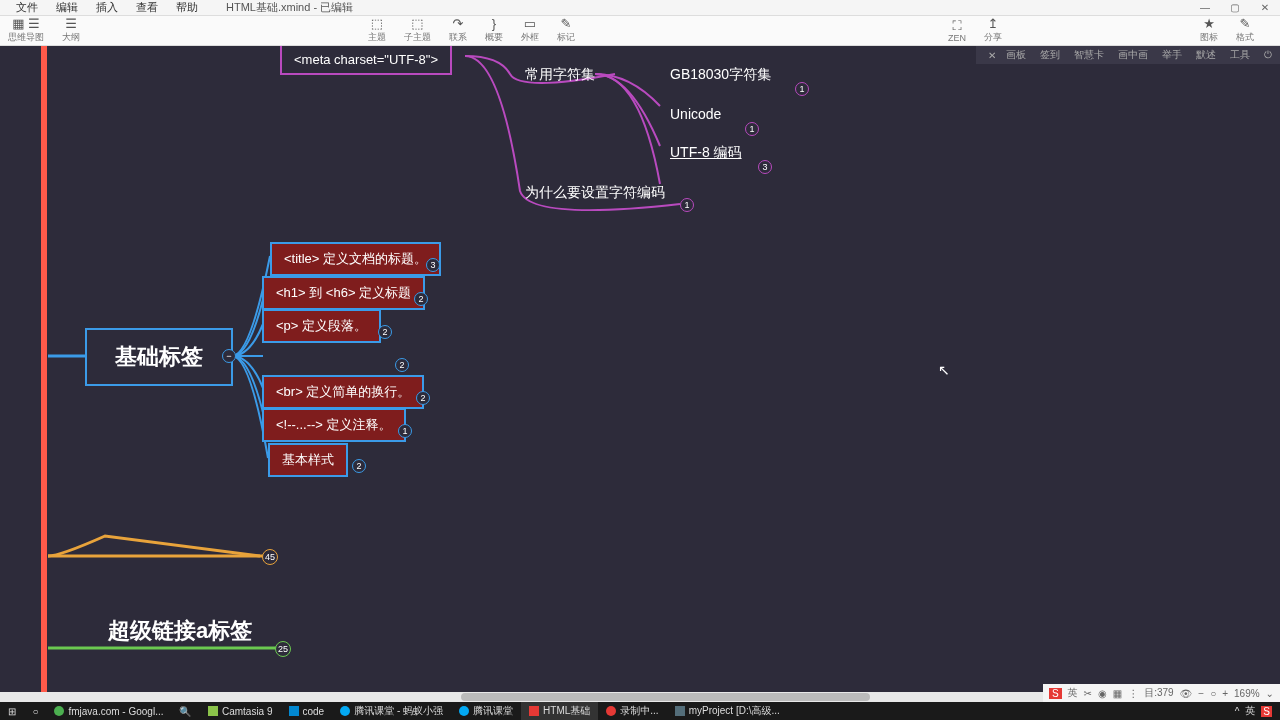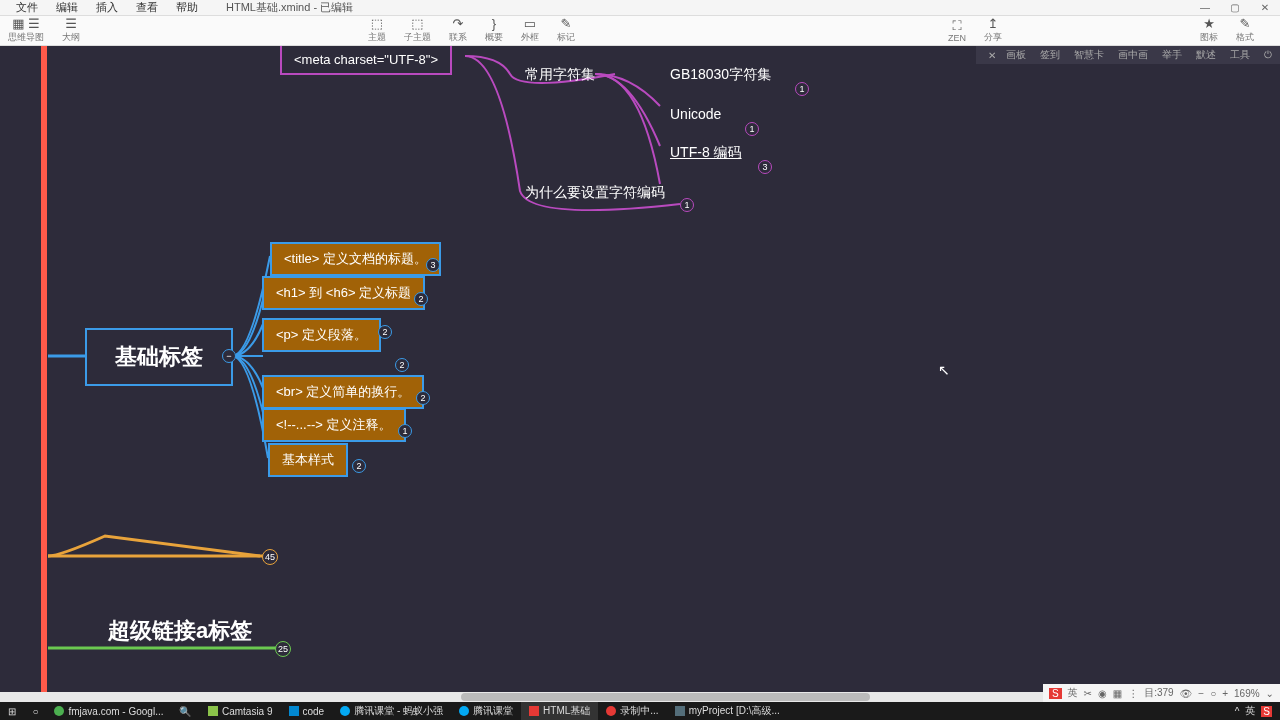--- a/index.html
+++ b/index.html
@@ -120,21 +120,21 @@
   border: 2px solid #3b9be8;
   background: #2d2b3a;
   padding: 12px 28px;
   font-size: 22px;
   font-weight: bold;
 }
 .node.box-cyan {
   border: 2px solid #3b9be8;
   padding: 6px 12px;
   font-size: 13px;
-  background: #a16207;
+  background: #7f1d1d;
 }
 .node.box-magenta {
   border: 2px solid #b94abf;
   padding: 6px 12px;
   font-size: 13px;
   background: #2d2b3a;
 }
 .node.plain {
   font-size: 14px;
   padding: 2px 0;
@@ -361,21 +361,21 @@
 
   <div class="node main" style="top:282px; left:85px;">基础标签</div>
   <div class="badge cyan" style="top:303px; left:222px; background:#2d2b3a;">−</div>
 
   <div class="node box-cyan" style="top:196px; left:270px;">&lt;title&gt; 定义文档的标题。</div>
   <div class="badge cyan" style="top:212px; left:426px;">3</div>
 
   <div class="node box-cyan" style="top:230px; left:262px;">&lt;h1&gt; 到 &lt;h6&gt; 定义标题</div>
   <div class="badge cyan" style="top:246px; left:414px;">2</div>
 
-  <div class="node box-cyan" style="top:272px; left:262px;">&lt;p&gt; 定义段落。</div>
+  <div class="node box-cyan" style="top:263px; left:262px;">&lt;p&gt; 定义段落。</div>
   <div class="badge cyan" style="top:279px; left:378px;">2</div>
 
   <div class="badge cyan" style="top:312px; left:395px;">2</div>
 
   <div class="node box-cyan" style="top:329px; left:262px;">&lt;br&gt; 定义简单的换行。</div>
   <div class="badge cyan" style="top:345px; left:416px;">2</div>
 
   <div class="node box-cyan" style="top:362px; left:262px;">&lt;!--...--&gt; 定义注释。</div>
   <div class="badge cyan" style="top:378px; left:398px;">1</div>
 

